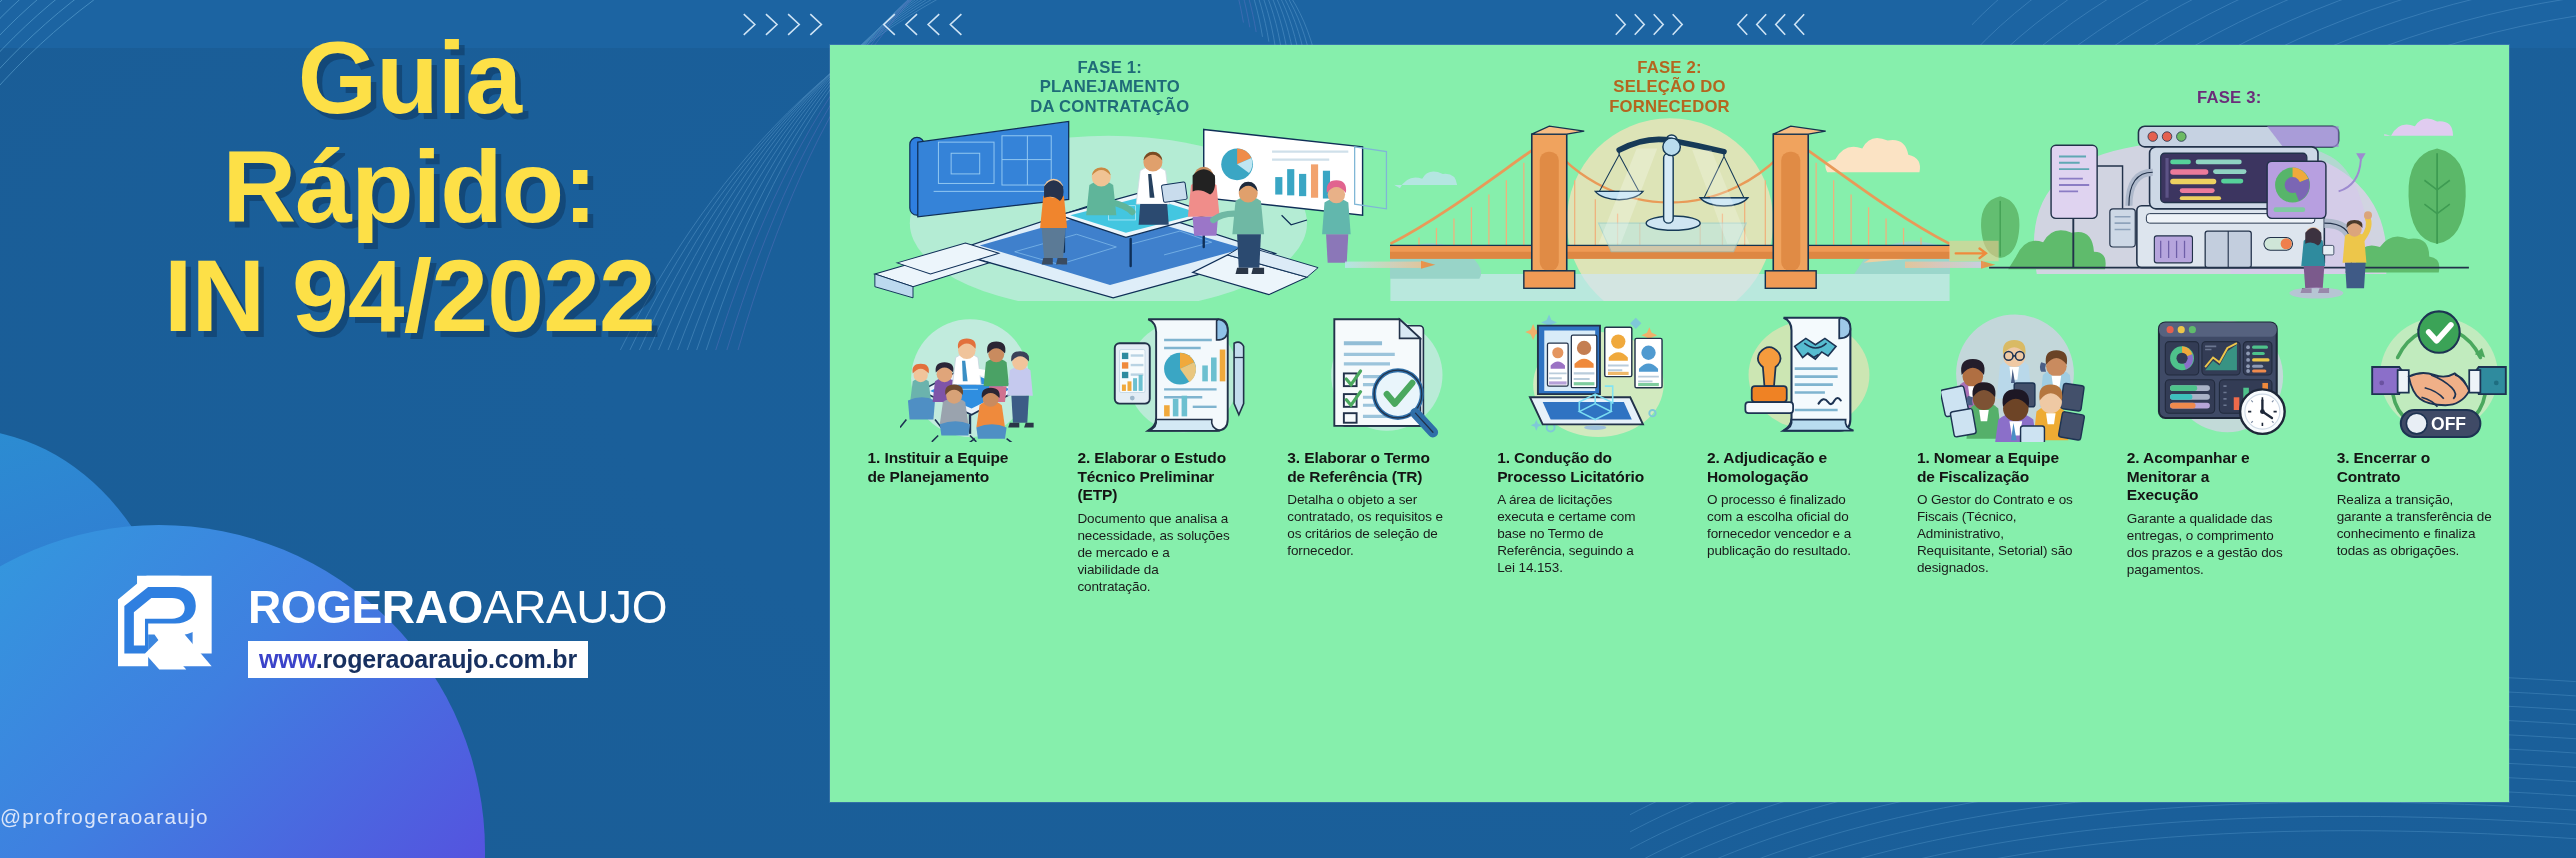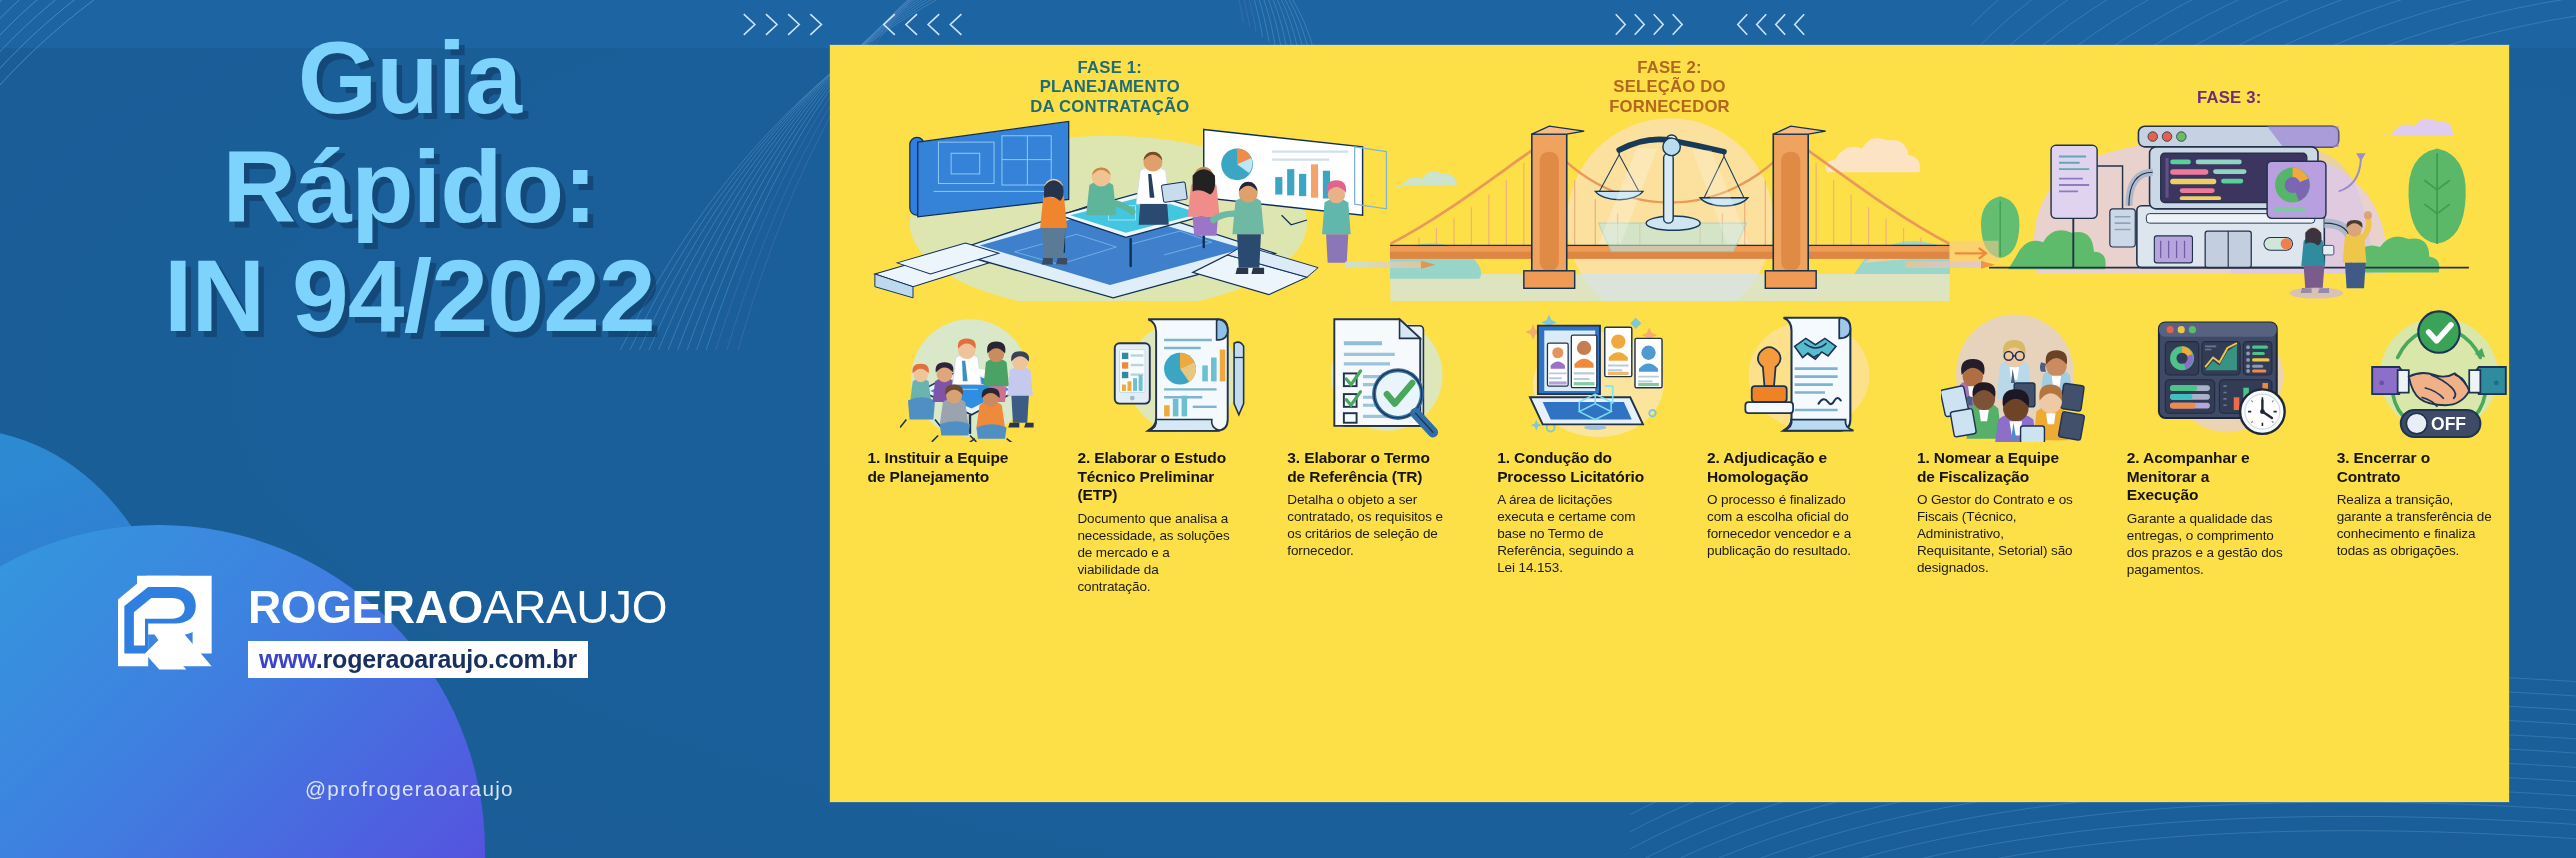--- a/index.html
+++ b/index.html
@@ -25,42 +25,42 @@
      background:linear-gradient(135deg,#2ea3dc 0%,#3f7fe0 42%,#5650df 78%,#5a46d8 100%);}
   .blob-bl2{position:absolute;left:-262px;top:429px;width:445px;height:541px;border-radius:50%;
      background:linear-gradient(160deg,#2b9ddb 0%,#3a77de 60%,#4f56dd 100%);opacity:.85;}
   .chevgrp{position:absolute;top:11px;height:27px;}
   .chevgrp svg{display:block;}
 
   
   .left{position:absolute;left:0;top:0;width:819px;height:859px;}
   .title{
     position:absolute;left:0;top:24px;width:819px;
-    text-align:center;color:#7dd3fc;font-weight:800;
+    text-align:center;color:#fde047;font-weight:800;
     font-size:99px;line-height:1.07;letter-spacing:-0.8px;
     text-shadow:5.6px 6.4px 0 rgba(9,44,77,.42);
     font-family:"Liberation Sans", sans-serif;
   }
   .title .l1{display:block;font-size:102px;}
   .title .l2{display:block;font-size:102px;}
   .title .l3{display:block;font-size:102px;}
 
   .brandrow{position:absolute;left:110px;top:571px;width:684px;height:135px;display:flex;align-items:flex-start;gap:22px;}
   .logo-mark{width:116px;height:127px;position:relative;flex:0 0 auto;}
   .brand-txt{padding-top:12.7px;}
   .brand-name{font-size:46px;font-weight:800;color:#fff;letter-spacing:-0.4px;line-height:1;white-space:nowrap;}
   .brand-name .thin{font-weight:400;}
   .brand-url{margin-top:11px;background:#ffffff;display:inline-block;padding:4px 11px 4.8px 11px;
      font-size:25px;font-weight:700;color:#17305f;letter-spacing:-0.2px;}
   .brand-url .w{color:#3b43c9;}
-  .handle{position:absolute;left:0;top:777px;width:819px;text-align:center;color:#e8eefc;
+  .handle{position:absolute;left:0;top:805px;width:819px;color:#e8eefc;
      font-size:20.7px;letter-spacing:1.3px;opacity:.92;}
 
   
-  .panel{position:absolute;left:830px;top:45px;width:1679px;height:757px;background:#fde047;
+  .panel{position:absolute;left:830px;top:45px;width:1679px;height:757px;background:#86efac;
      box-shadow:0 0 0 0.8px rgba(255,255,255,.15);}
   .panel-inner{position:absolute;inset:0;overflow:hidden;}
 
   
   .phases{position:absolute;left:0;top:0;width:100%;height:59px;display:flex;}
   .phase-h{flex:1;text-align:center;padding-top:12.7px;}
   .phase-h .ph-t{font-size:16.7px;font-weight:800;line-height:1.18;letter-spacing:0.2px;text-transform:uppercase;}
   .ph1 .ph-t{color:#1f6b78;}
   .ph2 .ph-t{color:#b4651f;}
   .ph3 .ph-t{color:#6b2d7a;margin-top:30px;}

